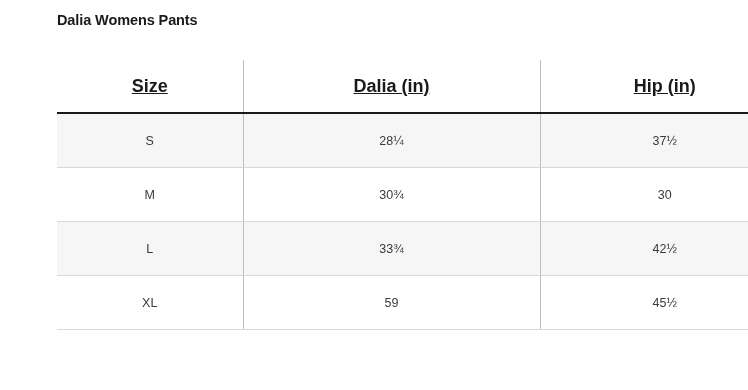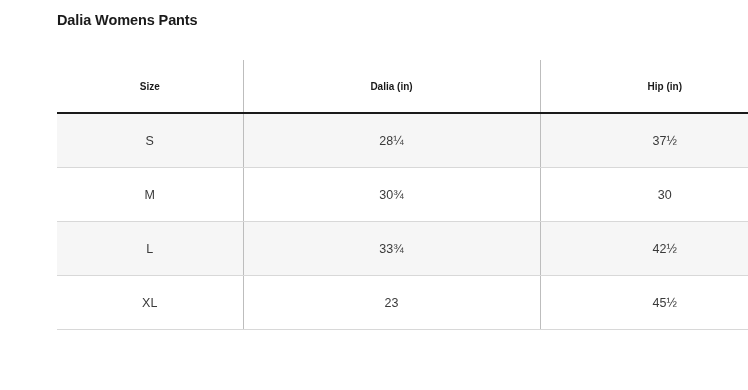--- a/index.html
+++ b/index.html
@@ -48,28 +48,29 @@
     table-layout: fixed;
     font-size: 12.5px;
   }
 
   table.size-table col.col-size { width: 186px; }
   table.size-table col.col-waist { width: 297px; }
   table.size-table col.col-hip { width: 249px; }
 
   table.size-table thead th {
     height: 52px;
-    font-size: 10px;
+    font-size: 18px;
     font-weight: bold;
     color: #1a1a1a;
     text-align: center;
     vertical-align: middle;
     padding: 0;
     border-bottom: 2px solid #1a1a1a;
     background: #ffffff;
+    text-decoration: underline;
   }
 
   table.size-table thead th.cell-waist,
   table.size-table thead th.cell-hip {
     border-left: 1px solid #bdbdbd;
   }
 
   table.size-table tbody td {
     height: 53px;
     text-align: center;
@@ -129,20 +130,20 @@
           <td class="cell-waist">30¾</td>
           <td class="cell-hip">30</td>
         </tr>
         <tr class="row-alt row-l">
           <td class="cell-size">L</td>
           <td class="cell-waist">33¾</td>
           <td class="cell-hip">42½</td>
         </tr>
         <tr class="row-xl">
           <td class="cell-size">XL</td>
-          <td class="cell-waist">23</td>
+          <td class="cell-waist">59</td>
           <td class="cell-hip">45½</td>
         </tr>
       </tbody>
     </table>
   </div>
 
 </div>
 
 </body></html>

